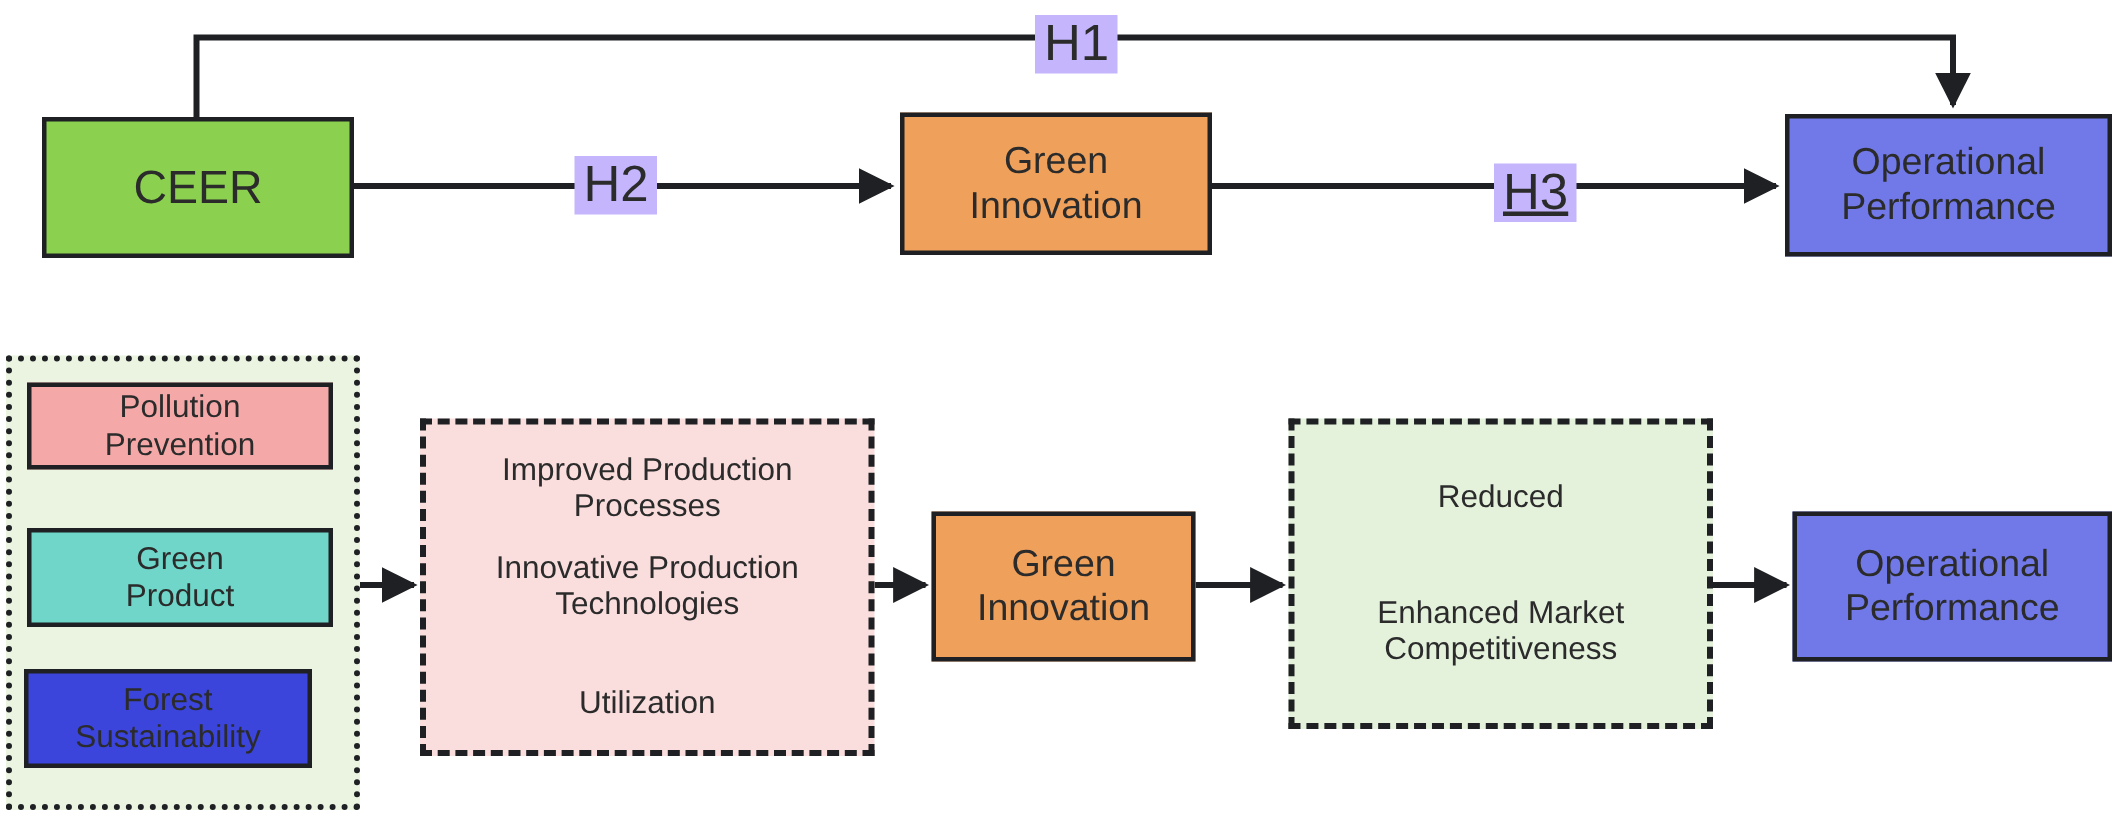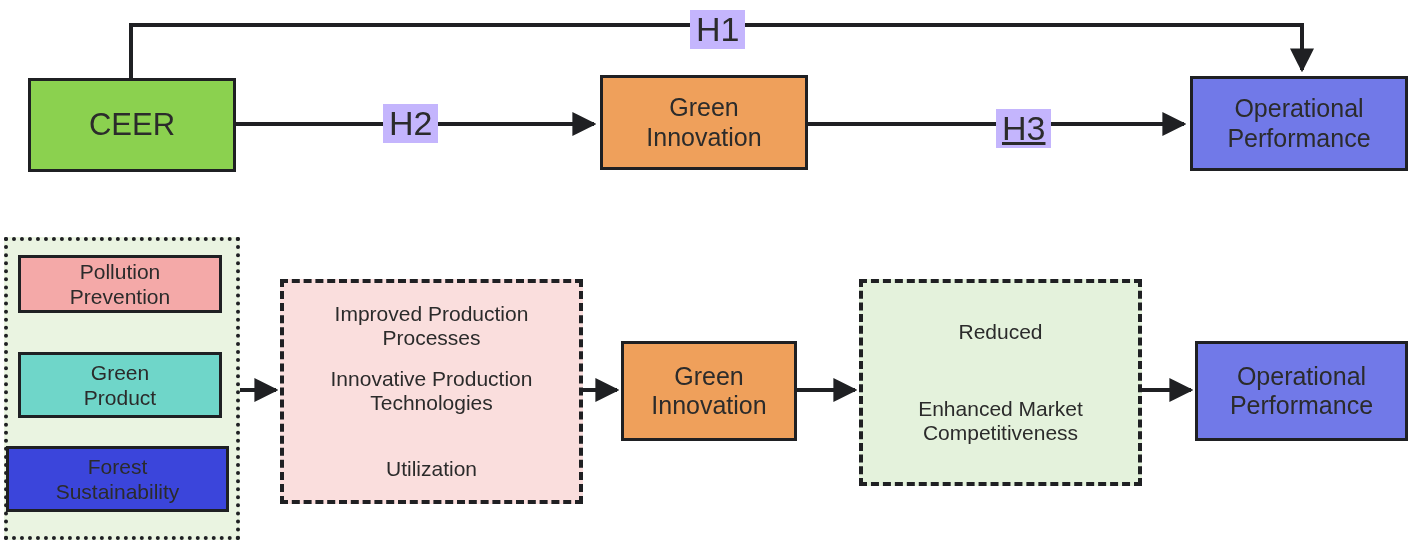--- a/index.html
+++ b/index.html
@@ -71,21 +71,21 @@
     display: flex;
     align-items: center;
     justify-content: center;
     text-align: center;
     font-size: 21px;
     color: #2b2b2b;
     line-height: 1.2;
   }
   .sub-1 { left: 18px; top: 255px; width: 204px; height: 58px; background: #F4A9A8; }
   .sub-2 { left: 18px; top: 352px; width: 204px; height: 66px; background: #6FD6C9; }
-  .sub-3 { left: 6px; top: 446px; width: 223px; height: 66px; background: #3B45DB; }
+  .sub-3 { left: 16px; top: 446px; width: 192px; height: 66px; background: #3B45DB; }
 
   
   .dashed-box {
     position: absolute;
     box-sizing: border-box;
     border: 4px dashed #1f2023;
     display: flex;
     flex-direction: column;
     align-items: center;
     justify-content: space-around;

